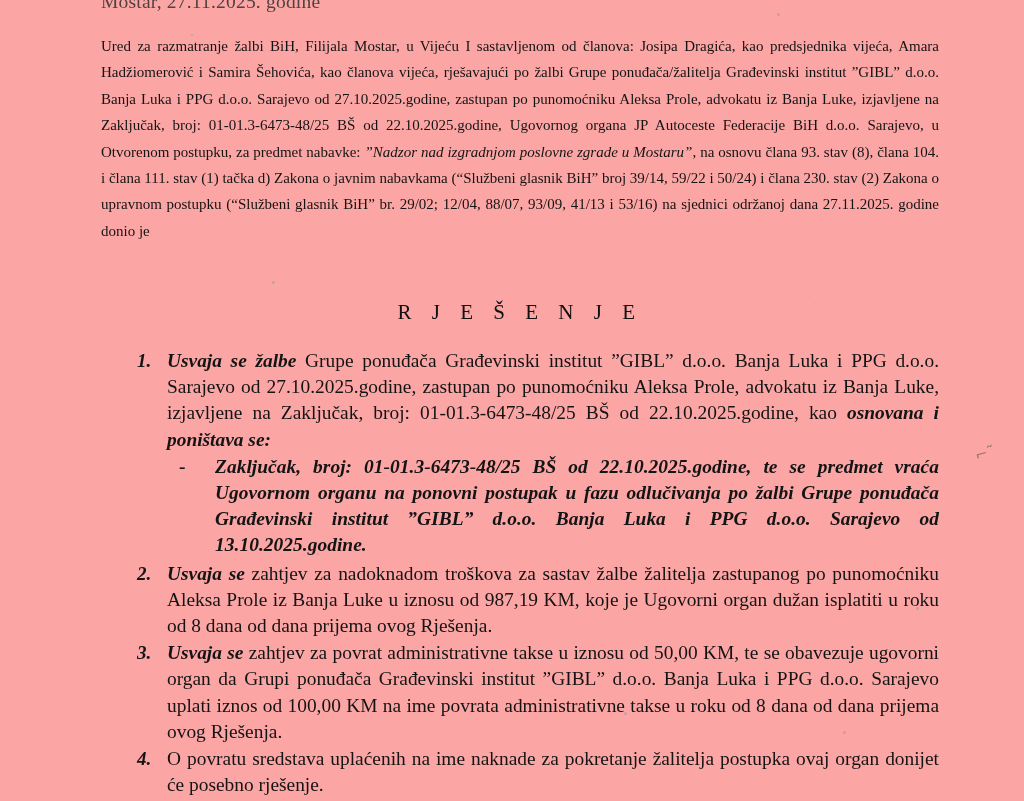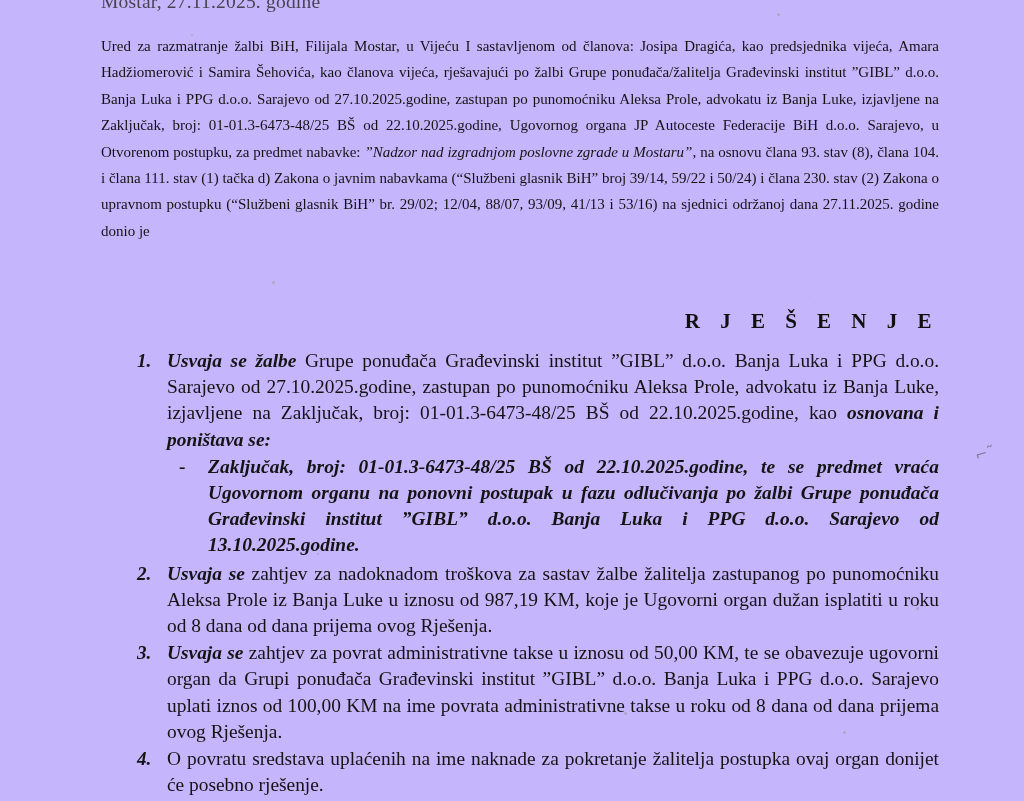--- a/index.html
+++ b/index.html
@@ -8,21 +8,21 @@
     background: #ffffff;
   }
   body {
     font-family: "Liberation Serif", "DejaVu Serif", serif;
     color: #1a1a1a;
   }
   .page {
     position: relative;
     width: 1024px;
     height: 801px;
-    background: #c4b5fd;
+    background: #fca5a5;
     overflow: hidden;
   }
   
   .scan-grain {
     position: absolute;
     inset: 0;
     pointer-events: none;
     opacity: .5;
     background:
       radial-gradient(circle at 12% 22%, rgba(0,0,0,.05) 0 1px, transparent 1.4px),
@@ -61,25 +61,25 @@
     text-align: justify;
     text-justify: inter-word;
     color: #141414;
   }
   .intro p { margin: 0; }
   .intro .ital { font-style: italic; }
 
   .heading {
     position: absolute;
     left: 0;
-    top: 309px;
-    width: 838px;
-    text-align: right;
+    top: 300px;
+    width: 838px;
+    text-align: center;
     font-size: 21px;
-    font-weight: bold;
+    font-weight: normal;
     letter-spacing: 7.5px;
     color: #101010;
   }
 
   .items {
     position: absolute;
     left: 0;
     top: 348px;
     width: 838px;
     font-size: 19.4px;
@@ -119,20 +119,21 @@
     position: absolute;
     left: 12px;
     top: 0;
     font-weight: bold;
     font-style: normal;
   }
   .subitem .txt {
     display: block;
     text-align: justify;
     text-justify: inter-word;
+    margin-left: 7px;
   }
 
   
   .margin-mark {
     position: absolute;
     left: 975px;
     top: 441px;
     width: 44px;
     height: 22px;
     font-size: 15px;

